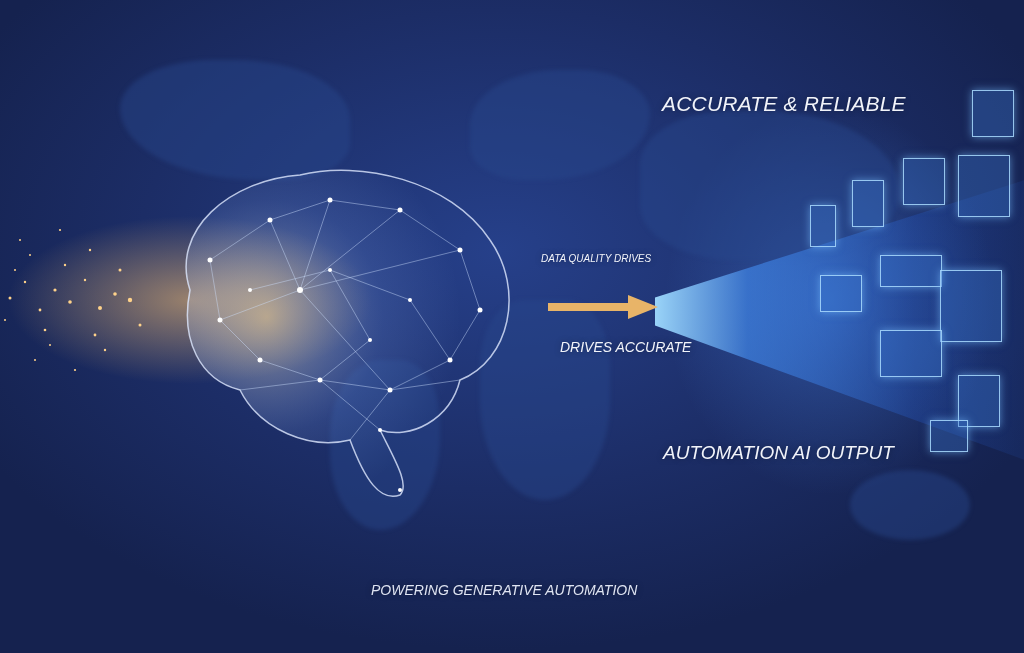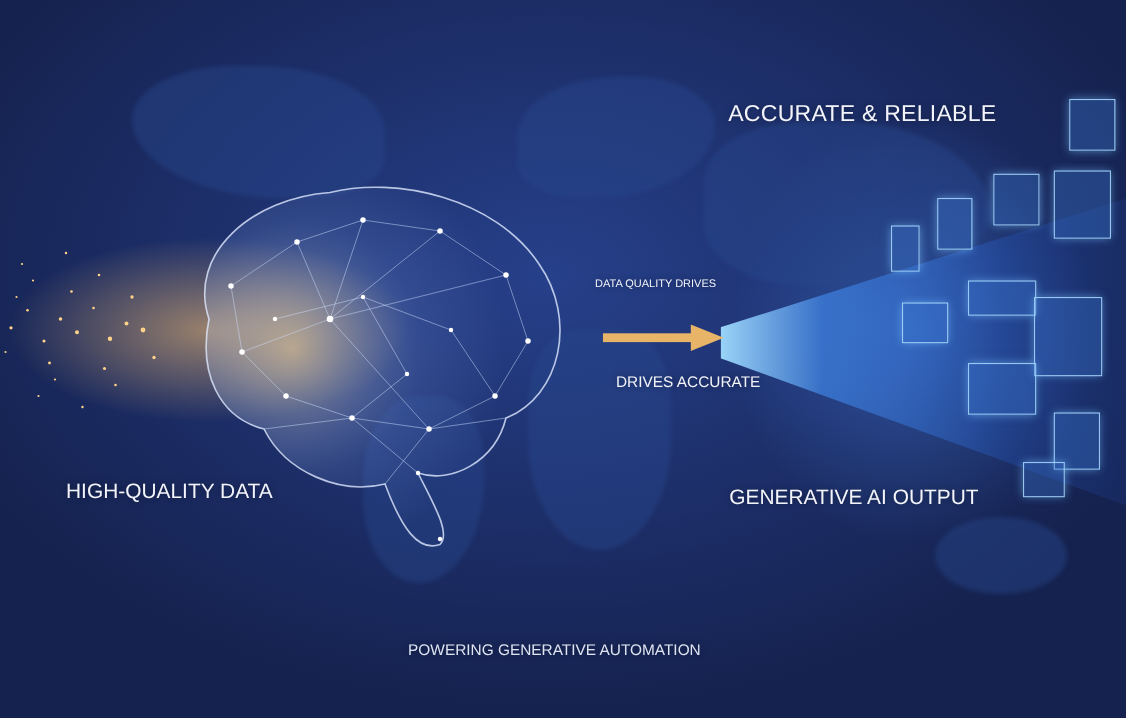--- a/index.html
+++ b/index.html
@@ -7,20 +7,21 @@
     width: 1024px; height: 653px; overflow: hidden;
     background: #1a2a5e;
     font-family: "Liberation Sans", sans-serif;
   }
   .canvas {
     position: relative; width: 1024px; height: 653px; overflow: hidden;
     background:
       radial-gradient(ellipse 260px 120px at 190px 300px, rgba(255,196,110,0.55), rgba(255,196,110,0) 70%),
       radial-gradient(ellipse 220px 260px at 830px 300px, rgba(80,150,255,0.35), rgba(80,150,255,0) 75%),
       radial-gradient(ellipse 600px 400px at 500px 250px, #26408a, #1c2d66 60%, #15224f 100%);
+    font-style: italic;
   }
   .map-shape { position: absolute; background: rgba(40,70,140,0.45); filter: blur(2px); }
   .label {
     position: absolute; color: #f2f4fa; white-space: nowrap;
     text-shadow: 0 0 6px rgba(0,0,0,0.35);
   }
   .t-accurate { left: 662px; top: 92px; font-size: 21px; letter-spacing: 0.2px; }
   .t-dqd { left: 541px; top: 253px; font-size: 10px; }
   .t-drives { left: 560px; top: 339px; font-size: 14px; }
   .t-hq { left: 60px; top: 437px; font-size: 19px; }
@@ -132,16 +133,15 @@
   <div class="panel" style="left:820px;top:275px;width:40px;height:35px;"></div>
 
   <svg class="arrow" viewBox="0 0 110 24">
     <rect x="0" y="8" width="82" height="8" fill="#e8b468"></rect>
     <polygon points="80,0 110,12 80,24" fill="#e8b468"></polygon>
   </svg>
 
   <div class="label t-accurate">ACCURATE &amp; RELIABLE</div>
   <div class="label t-dqd">DATA QUALITY DRIVES</div>
   <div class="label t-drives">DRIVES ACCURATE</div>
-  <div class="label t-hq">HIGH-QUALITY DATA</div>
-  <div class="label t-gen">GENERATIVE AI OUTPUT</div>
+  <div class="label t-gen">AUTOMATION AI OUTPUT</div>
   <div class="label t-power">POWERING GENERATIVE AUTOMATION</div>
 </div>
 
 </body></html>

